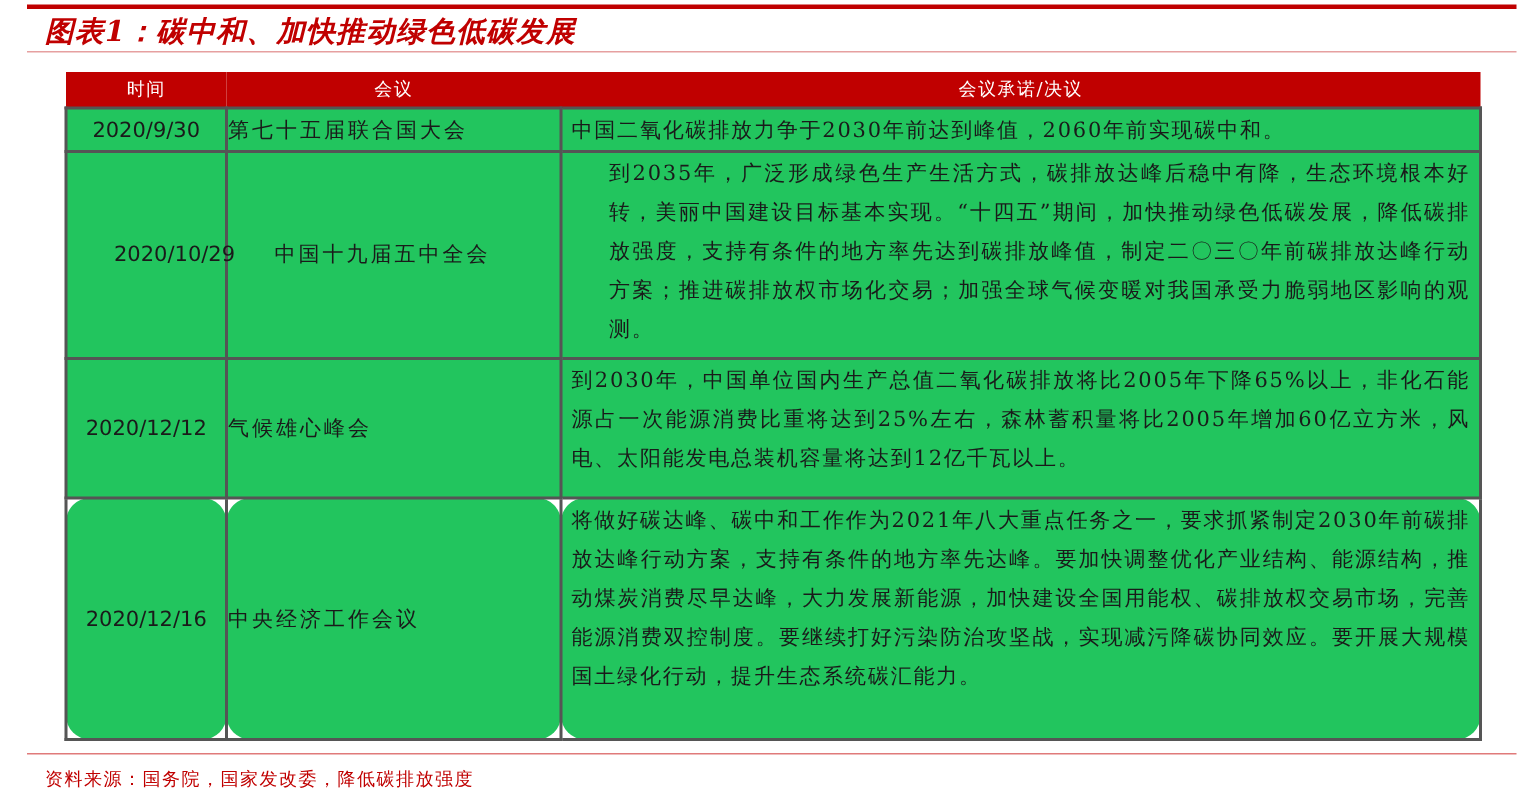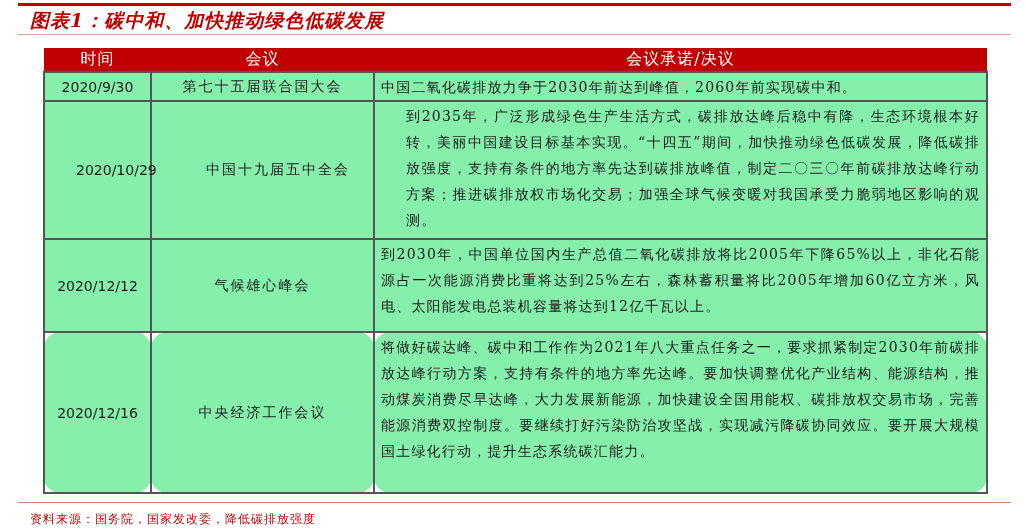--- a/index.html
+++ b/index.html
@@ -4,26 +4,26 @@
 <style>
   html, body { margin:0; padding:0; background:#ffffff; }
   body { width:1026px; height:530px; position:relative; overflow:hidden;
          font-family:"DejaVu Serif","Liberation Serif",serif; color:#1a1a1a; }
   .top-bar { position:absolute; left:18px; top:3px; width:993px; height:3px; background:#c00000; }
   .title { position:absolute; left:30px; top:8px; font-size:19px; color:#c00000;
            font-style:italic; font-weight:bold; letter-spacing:1px; white-space:nowrap; }
   .title-rule { position:absolute; left:18px; top:34px; width:993px; height:1px; background:#e6a0a0; }
   table.main { position:absolute; left:43px; top:48px; width:943px; border-collapse:collapse;
                table-layout:fixed; }
-  table.main th { background:#c00000; color:#ffffff; font-weight:normal; font-size:16px;
+  table.main th { background:#c00000; color:#ffffff; font-weight:normal; font-size:12px;
                   height:23px; padding:0; text-align:center; letter-spacing:1px; }
-  table.main td { background:#86efac; border:2px solid #555555; font-size:14px; padding:0;
+  table.main td { background:#22c55e; border:2px solid #555555; font-size:14px; padding:0;
                   vertical-align:middle; }
   table.main td.date { text-align:center; font-family:"DejaVu Sans","Liberation Sans",sans-serif; font-size:14px; }
-  table.main td.meeting { text-align:center; letter-spacing:2px; }
+  table.main td.meeting { letter-spacing:2px; }
   table.main td.content { padding:1px 6px 0 6px; line-height:26px; letter-spacing:1.2px;
                           text-align:justify; vertical-align:top; }
   table.main tr.r1 td { height:23px; }
   table.main tr.r1 td.content { vertical-align:middle;margin-top:48px; }
   table.main tr.r2 td { height:135px;padding-left:31px; }
   table.main tr.r3 td { height:90px; }
   table.main tr.r4 td { height:158px;border-radius:16px; }
   .foot-rule { position:absolute; left:18px; top:502px; width:993px; height:1px; background:#e07a7a; }
   .source { position:absolute; left:30px; top:511px; font-size:12px; color:#c00000; letter-spacing:1px; white-space:nowrap; }
 </style>

